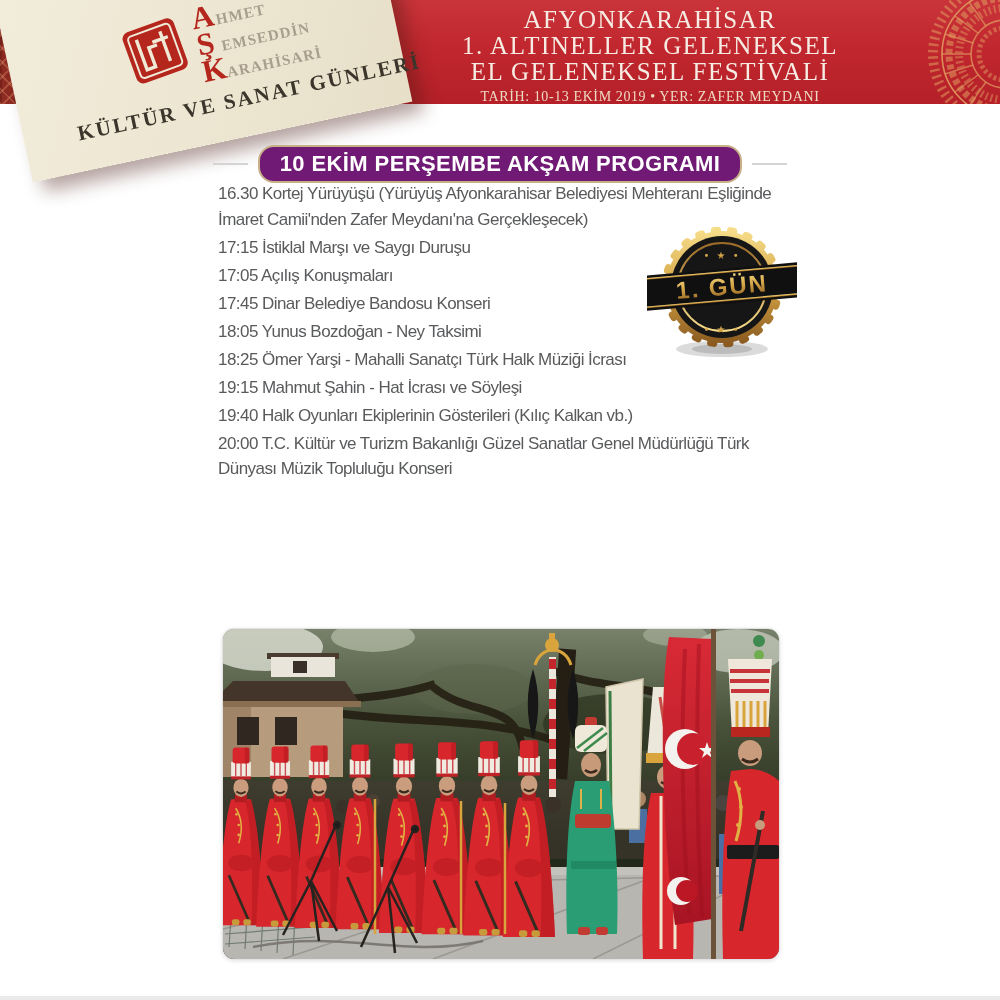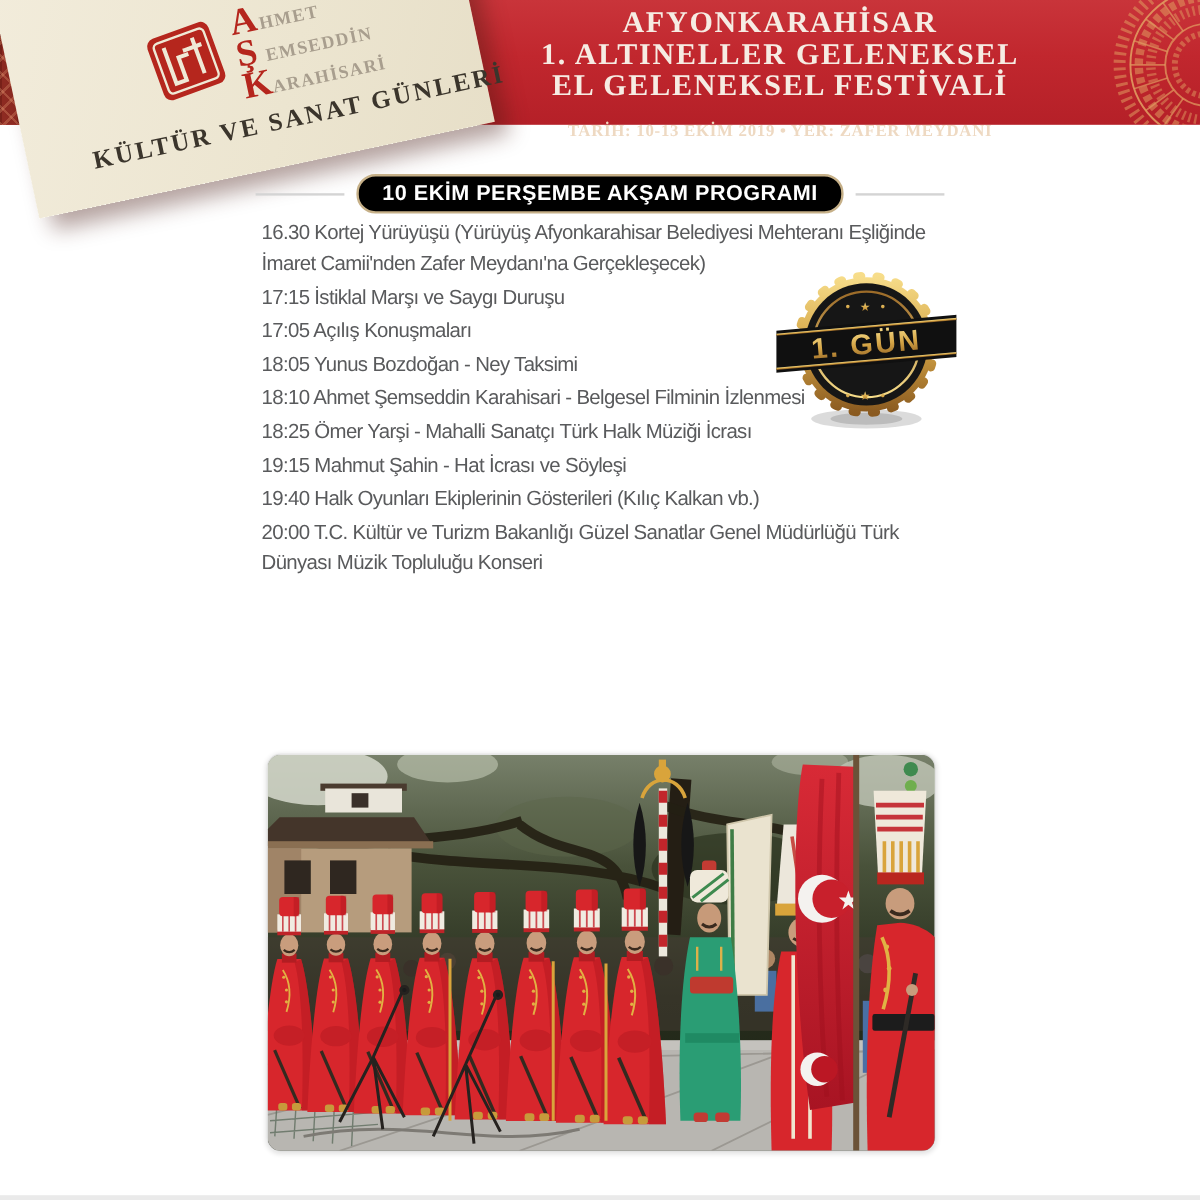--- a/index.html
+++ b/index.html
@@ -10,45 +10,45 @@
   .banner{position:absolute;left:0;top:0;width:1000px;height:104px;
           background:linear-gradient(180deg,#c9343a 0%,#c1272e 45%,#b52028 100%);}
   .banner-pattern{position:absolute;left:0;top:0;width:160px;height:104px;
           background-color:#8e2b22;
           background-image:
             repeating-linear-gradient(45deg, rgba(236,160,120,.30) 0 2px, transparent 2px 10px),
             repeating-linear-gradient(-45deg, rgba(236,160,120,.30) 0 2px, transparent 2px 10px),
             repeating-linear-gradient(90deg, rgba(80,16,10,.35) 0 2px, transparent 2px 14px);}
   .banner-mandala{position:absolute;right:0;top:0;}
   .banner-titles{position:absolute;left:380px;top:7px;width:540px;text-align:center;
-          font-family:"Liberation Serif",serif;font-weight:700;color:#f6ece3;
+          font-family:"Liberation Serif",serif;font-weight:400;color:#f6ece3;
           font-size:25px;line-height:26px;letter-spacing:1.5px;}
-  .banner-sub{margin-top:17px;font-size:14px;line-height:15px;letter-spacing:.6px;color:#eed9c2;}
+  .banner-sub{margin-top:4px;font-size:14px;line-height:15px;letter-spacing:.6px;color:#eed9c2;}
 
   
   .logo-card{position:absolute;left:8px;top:-54px;width:388px;height:198px;
           background:linear-gradient(115deg,#f2ecdb 0%,#ece5d0 60%,#e7dfc8 100%);
           transform:rotate(-12deg);
           box-shadow:10px 12px 18px rgba(70,25,18,.40);}
   .logo-row{position:absolute;left:118px;top:54px;display:flex;align-items:center;gap:13px;}
   .seal{transform:rotate(-8deg);display:block;}
   .lrow{display:flex;align-items:baseline;height:27px;}
   .ini{font-family:"Liberation Serif",serif;font-weight:700;font-size:31px;color:#b5261d;
        width:24px;display:inline-block;}
   .rest{font-family:"Liberation Serif",serif;font-weight:700;font-size:15px;color:#a89e8e;
        letter-spacing:1.2px;}
   .tagline{position:absolute;left:54px;top:148px;white-space:nowrap;
        font-family:"Liberation Serif",serif;font-weight:700;font-size:21px;
        letter-spacing:2.2px;color:#3b352c;}
 
   
   .prog-head{position:absolute;left:213px;top:145px;width:574px;display:flex;align-items:center;gap:10px;}
   .head-line{flex:1;height:2px;background:#d4d4d4;}
-  .head-pill{background:#000000;border:2px solid #c6b088;border-radius:16px;
-       padding:4px 20px;color:#fff;font-weight:700;font-size:18px;letter-spacing:.4px;
+  .head-pill{background:#701a75;border:2px solid #c6b088;border-radius:16px;
+       padding:4px 20px;color:#fff;font-weight:700;font-size:22px;letter-spacing:.4px;
        white-space:nowrap;}
 
   
   .program-list{position:absolute;left:218px;top:181px;width:578px;}
   .program-item{font-size:17px;line-height:25.5px;letter-spacing:-0.55px;color:#595a5c;
        margin-bottom:2.5px;}
 
   
   .badge-wrap{position:absolute;left:647px;top:221px;width:150px;height:140px;}
   .bstar{font-family:"DejaVu Sans",sans-serif;letter-spacing:2px;}
@@ -115,22 +115,22 @@
   <div class="prog-head">
     <div class="head-line"></div>
     <div class="head-pill">10 EKİM PERŞEMBE AKŞAM PROGRAMI</div>
     <div class="head-line"></div>
   </div>
 
   <div class="program-list">
       <div class="program-item">16.30 Kortej Yürüyüşü (Yürüyüş Afyonkarahisar Belediyesi Mehteranı Eşliğinde İmaret Camii'nden Zafer Meydanı'na Gerçekleşecek)</div>
       <div class="program-item">17:15 İstiklal Marşı ve Saygı Duruşu</div>
       <div class="program-item">17:05 Açılış Konuşmaları</div>
+      <div class="program-item">17:45 Dinar Belediye Bandosu Konseri</div>
       <div class="program-item">18:05 Yunus Bozdoğan - Ney Taksimi</div>
-      <div class="program-item">18:10 Ahmet Şemseddin Karahisari - Belgesel Filminin İzlenmesi</div>
       <div class="program-item">18:25 Ömer Yarşi - Mahalli Sanatçı Türk Halk Müziği İcrası</div>
       <div class="program-item">19:15 Mahmut Şahin - Hat İcrası ve Söyleşi</div>
       <div class="program-item">19:40 Halk Oyunları Ekiplerinin Gösterileri (Kılıç Kalkan vb.)</div>
       <div class="program-item">20:00 T.C. Kültür ve Turizm Bakanlığı Güzel Sanatlar Genel Müdürlüğü Türk Dünyası Müzik Topluluğu Konseri</div>
     </div>
 
   <div class="badge-wrap">
     <svg width="150" height="140" viewBox="0 0 150 140">
       <defs>
         <linearGradient id="bgold" x1="0" y1="0" x2="0" y2="1">

